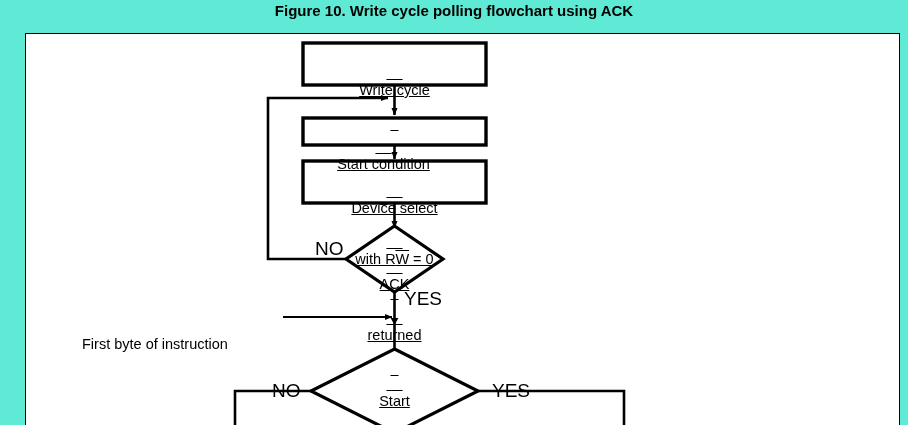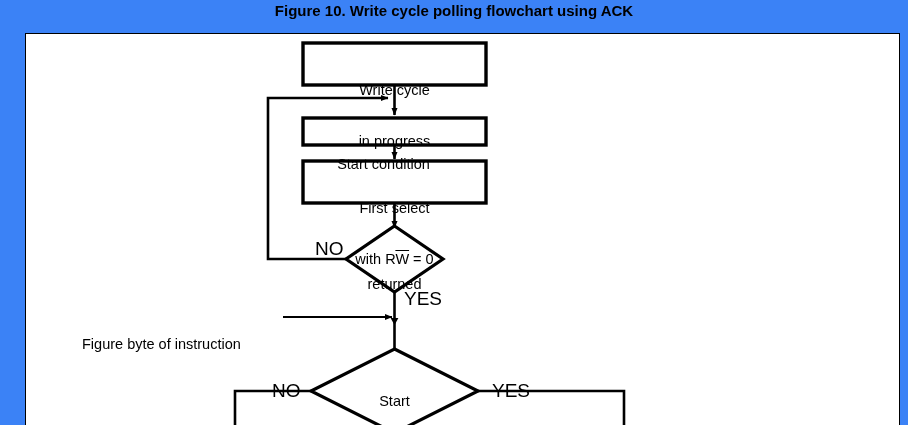--- a/index.html
+++ b/index.html
@@ -9,21 +9,21 @@
     background: #ffffff;
   }
   body {
     font-family: "Liberation Sans", sans-serif;
     -webkit-font-smoothing: none;
   }
   #page {
     position: relative;
     width: 908px;
     height: 425px;
-    background: #3b82f6;
+    background: #5eead4;
     overflow: hidden;
   }
   #figure-title {
     position: absolute;
     left: 0;
     top: 2px;
     width: 908px;
     text-align: center;
     font-size: 15px;
     font-weight: bold;
@@ -51,20 +51,21 @@
   }
   .flow-label {
     position: absolute;
     color: #000000;
     font-size: 14.5px;
     line-height: 17px;
     white-space: pre;
   }
   .box-label {
     text-align: center;
+    text-decoration: underline;
   }
   .branch-label {
     font-size: 19px;
   }
   .note-label {
     text-align: left;
     line-height: 19px;
   }
   .ovl {
     text-decoration: overline;
@@ -110,42 +111,42 @@
 
     <polygon points="394.5,349 478,391 394.5,433 311,391" fill="#ffffff" stroke="#000000" stroke-width="3.2"></polygon>
 
     <polyline points="311,391 235,391 235,425" fill="none" stroke="#000000" stroke-width="2.6"></polyline>
 
     <polyline points="478,391 624,391 624,425" fill="none" stroke="#000000" stroke-width="2.6"></polyline>
   </svg>
 
   <div class="flow-label box-label" style="left:303px; top:48px; width:183px;">
     <div>Write cycle</div>
-    <div>in progress</div>
   </div>
 
   <div class="flow-label box-label" style="left:292px; top:122px; width:183px;">
     <div>Start condition</div>
   </div>
 
   <div class="flow-label box-label" style="left:303px; top:166px; width:183px;">
-    <div>First select</div>
+    <div>Device select</div>
     <div><span>with R</span><span class="ovl">W</span><span> = 0</span></div>
   </div>
 
   <div class="flow-label box-label" style="left:346px; top:242px; width:97px;">
+    <div>ACK</div>
     <div>returned</div>
   </div>
 
   <div class="flow-label branch-label" style="left:315px; top:240px;">NO</div>
 
   <div class="flow-label branch-label" style="left:404px; top:290px;">YES</div>
 
   <div class="flow-label note-label" style="left:82px; top:297px; width:215px;">
-    <div>Figure byte of instruction</div>
+    <div>First byte of instruction</div>
     
   </div>
 
   <div class="flow-label box-label" style="left:311px; top:359px; width:167px;">
     <div>Start</div>
     
     
     
   </div>
 

